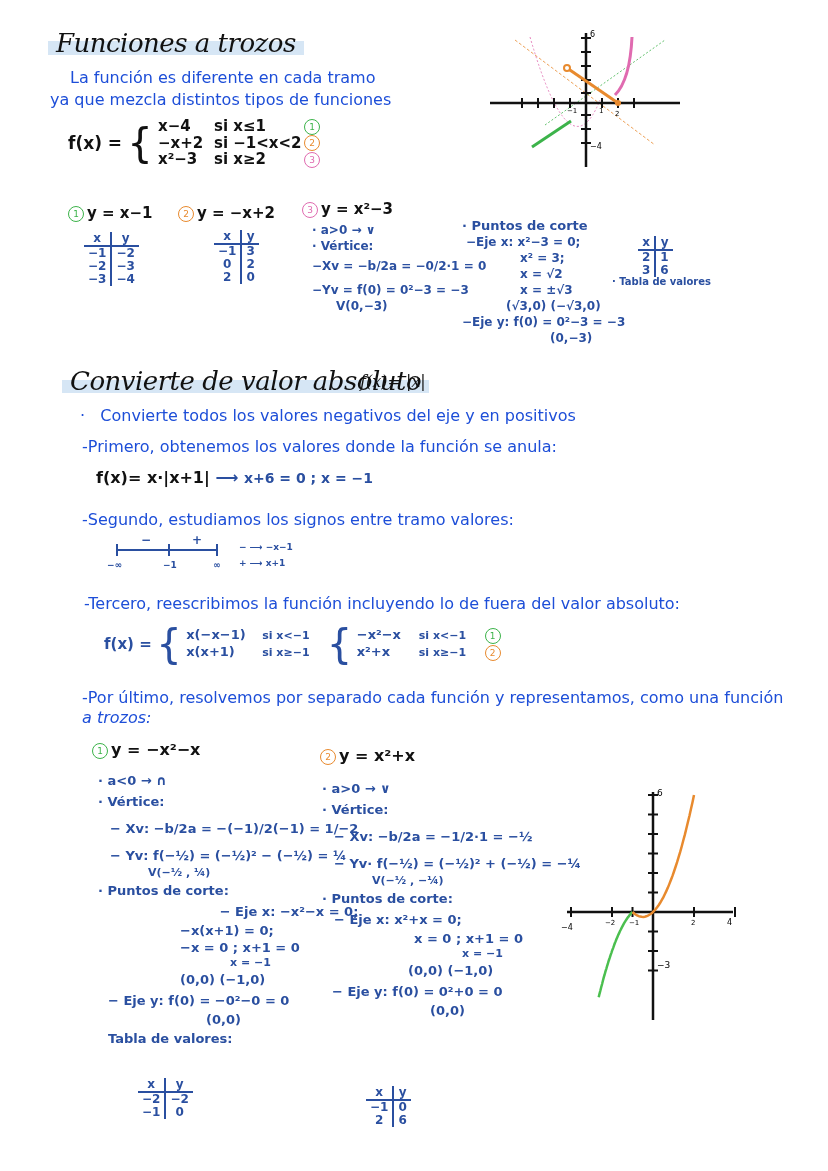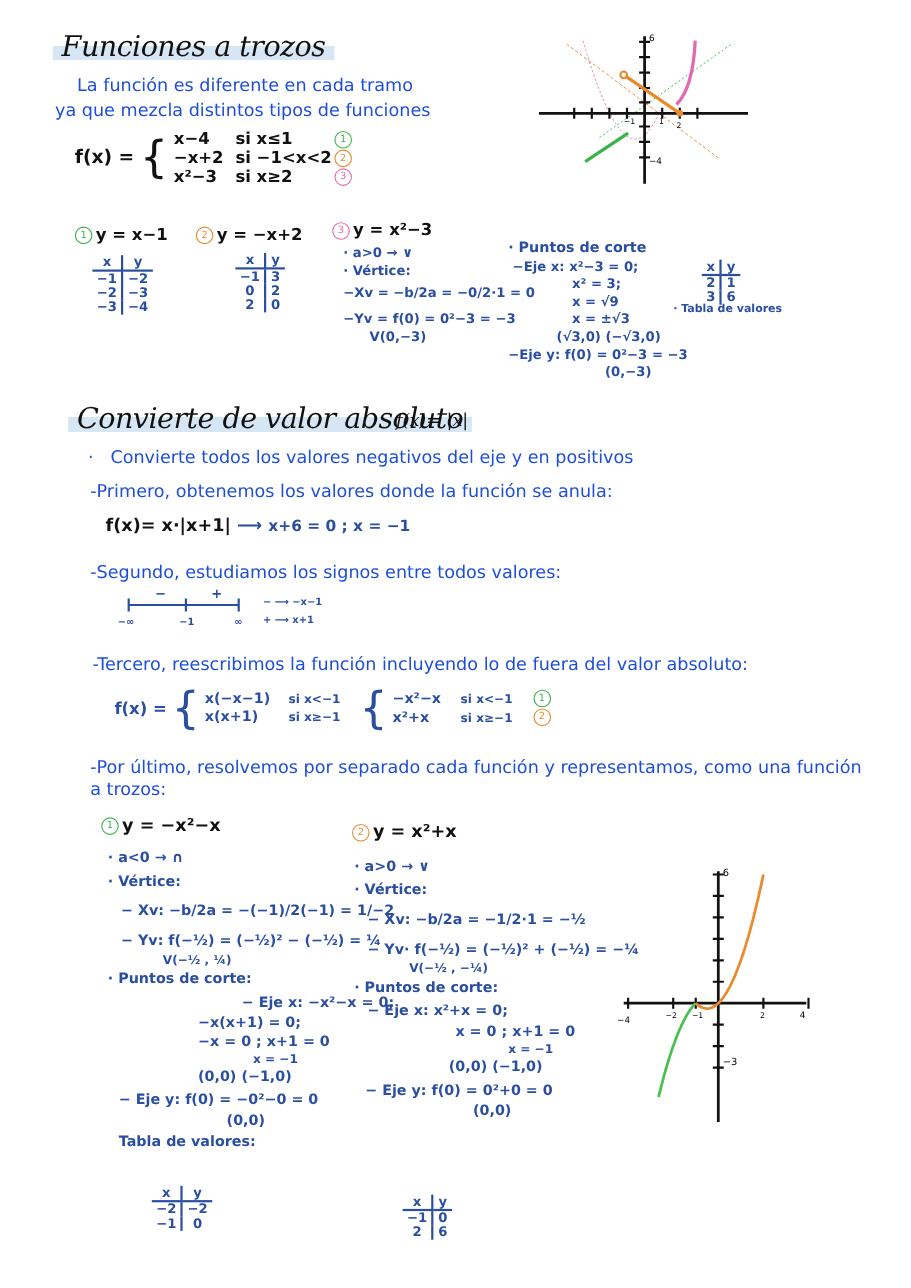--- a/index.html
+++ b/index.html
@@ -126,21 +126,21 @@
   <div>· Vértice:</div>
   <div style="margin-top:4px;">−Xv = −b/2a = −0/2·1 = 0</div>
   <div style="margin-top:8px;">−Yv = f(0) = 0²−3 = −3</div>
   <div style="padding-left:24px;">V(0,−3)</div>
 </div>
 
 <div class="abs blue" style="left:462px;top:218px;">
   <div style="font-size:13px;">· Puntos de corte</div>
   <div style="padding-left:4px;">−Eje x:  x²−3 = 0;</div>
   <div style="padding-left:58px;">x² = 3;</div>
-  <div style="padding-left:58px;">x = √9</div>
+  <div style="padding-left:58px;">x = √2</div>
   <div style="padding-left:58px;">x = ±√3</div>
   <div style="padding-left:44px;">(√3,0) (−√3,0)</div>
   <div>−Eje y: f(0) = 0²−3 = −3</div>
   <div style="padding-left:88px;">(0,−3)</div>
 </div>
 
 <div class="abs blue" style="left:612px;top:228px;font-size:10px;margin-top:46px;">· Tabla de valores</div>
 <table class="tv abs" style="left:638px;top:236px;">
   <tbody>
       <tr>
@@ -161,21 +161,21 @@
 <div class="abs title" style="left:62px;top:366px;">Convierte de valor absoluto</div>
 <div class="abs" style="left:360px;top:372px;font-family:'DejaVu Serif',serif;font-style:italic;font-size:16px;">f(x)= |x|</div>
 <div class="abs txt" style="left:80px;top:406px;"><span>·&nbsp;&nbsp;&nbsp;</span><span>Convierte todos los valores negativos del eje y en positivos</span></div>
 <div class="abs txt" style="left:82px;top:437px;">-Primero, obtenemos los valores donde la función se anula:</div>
 <div class="abs blk" style="left:96px;top:468px;font-size:16px;">
   <span>f(x)= x·|x+1|</span>
   <span class="blue" style="font-size:16px;">⟶</span>
   <span class="blue" style="font-size:14px;">x+6 = 0 ; x = −1</span>
 </div>
 
-<div class="abs txt" style="left:82px;top:510px;">-Segundo, estudiamos los signos entre todos valores:</div>
+<div class="abs txt" style="left:82px;top:510px;">-Segundo, estudiamos los signos entre tramo valores:</div>
 <svg class="abs" style="left:105px;top:534px;" width="240" height="40">
   <line x1="12" y1="16" x2="112" y2="16" stroke="#2a4fa0" stroke-width="2"></line>
   <line x1="12" y1="10" x2="12" y2="22" stroke="#2a4fa0" stroke-width="2"></line>
   <line x1="64" y1="10" x2="64" y2="22" stroke="#2a4fa0" stroke-width="2"></line>
   <line x1="112" y1="10" x2="112" y2="22" stroke="#2a4fa0" stroke-width="2"></line>
   <text x="36" y="10" fill="#2a4fa0" font-size="12" font-weight="bold">−</text>
   <text x="87" y="10" fill="#2a4fa0" font-size="12" font-weight="bold">+</text>
   <text x="2" y="34" fill="#2a4fa0" font-size="9" font-weight="bold">−∞</text>
   <text x="58" y="34" fill="#2a4fa0" font-size="9" font-weight="bold">−1</text>
   <text x="108" y="34" fill="#2a4fa0" font-size="9" font-weight="bold">∞</text>
@@ -192,21 +192,21 @@
     <div><span style="display:inline-block;width:76px;">x(x+1)</span><span style="display:inline-block;width:60px;font-size:11px;">si x≥−1</span></div>
   </span>
   <span class="brace">{</span>
   <span class="pw">
     <div><span style="display:inline-block;width:62px;">−x²−x</span><span style="display:inline-block;width:66px;font-size:11px;">si x&lt;−1</span><span class="circ g">1</span></div>
     <div><span style="display:inline-block;width:62px;">x²+x</span><span style="display:inline-block;width:66px;font-size:11px;">si x≥−1</span><span class="circ o">2</span></div>
   </span>
 </div>
 
 <div class="abs txt" style="left:82px;top:688px;">-Por último, resolvemos por separado cada función y representamos, como una función</div>
-<div class="abs txt" style="left:82px;top:708px;">a trozos:</div>
+<div class="abs txt" style="left:82px;top:708px;font-style:italic;">a trozos:</div>
 
 <div class="abs blk" style="left:92px;top:740px;font-size:16px;"><span class="circ g">1</span><span>y = −x²−x</span></div>
 <div class="abs blue" style="left:98px;top:770px;font-size:13px;line-height:21px;">
   <div>· a&lt;0 → ∩</div>
   <div>· Vértice:</div>
   <div style="padding-left:12px;margin-top:6px;">− Xv: −b/2a = −(−1)/2(−1) = 1/−2</div>
   <div style="padding-left:12px;margin-top:6px;">− Yv: f(−½) = (−½)² − (−½) = ¼</div>
   <div style="padding-left:50px;font-size:11px;line-height:14px;">V(−½ , ¼)</div>
   <div>· Puntos de corte:</div>
   <div style="padding-left:12px;text-align:right;">− Eje x:  −x²−x = 0;</div>

